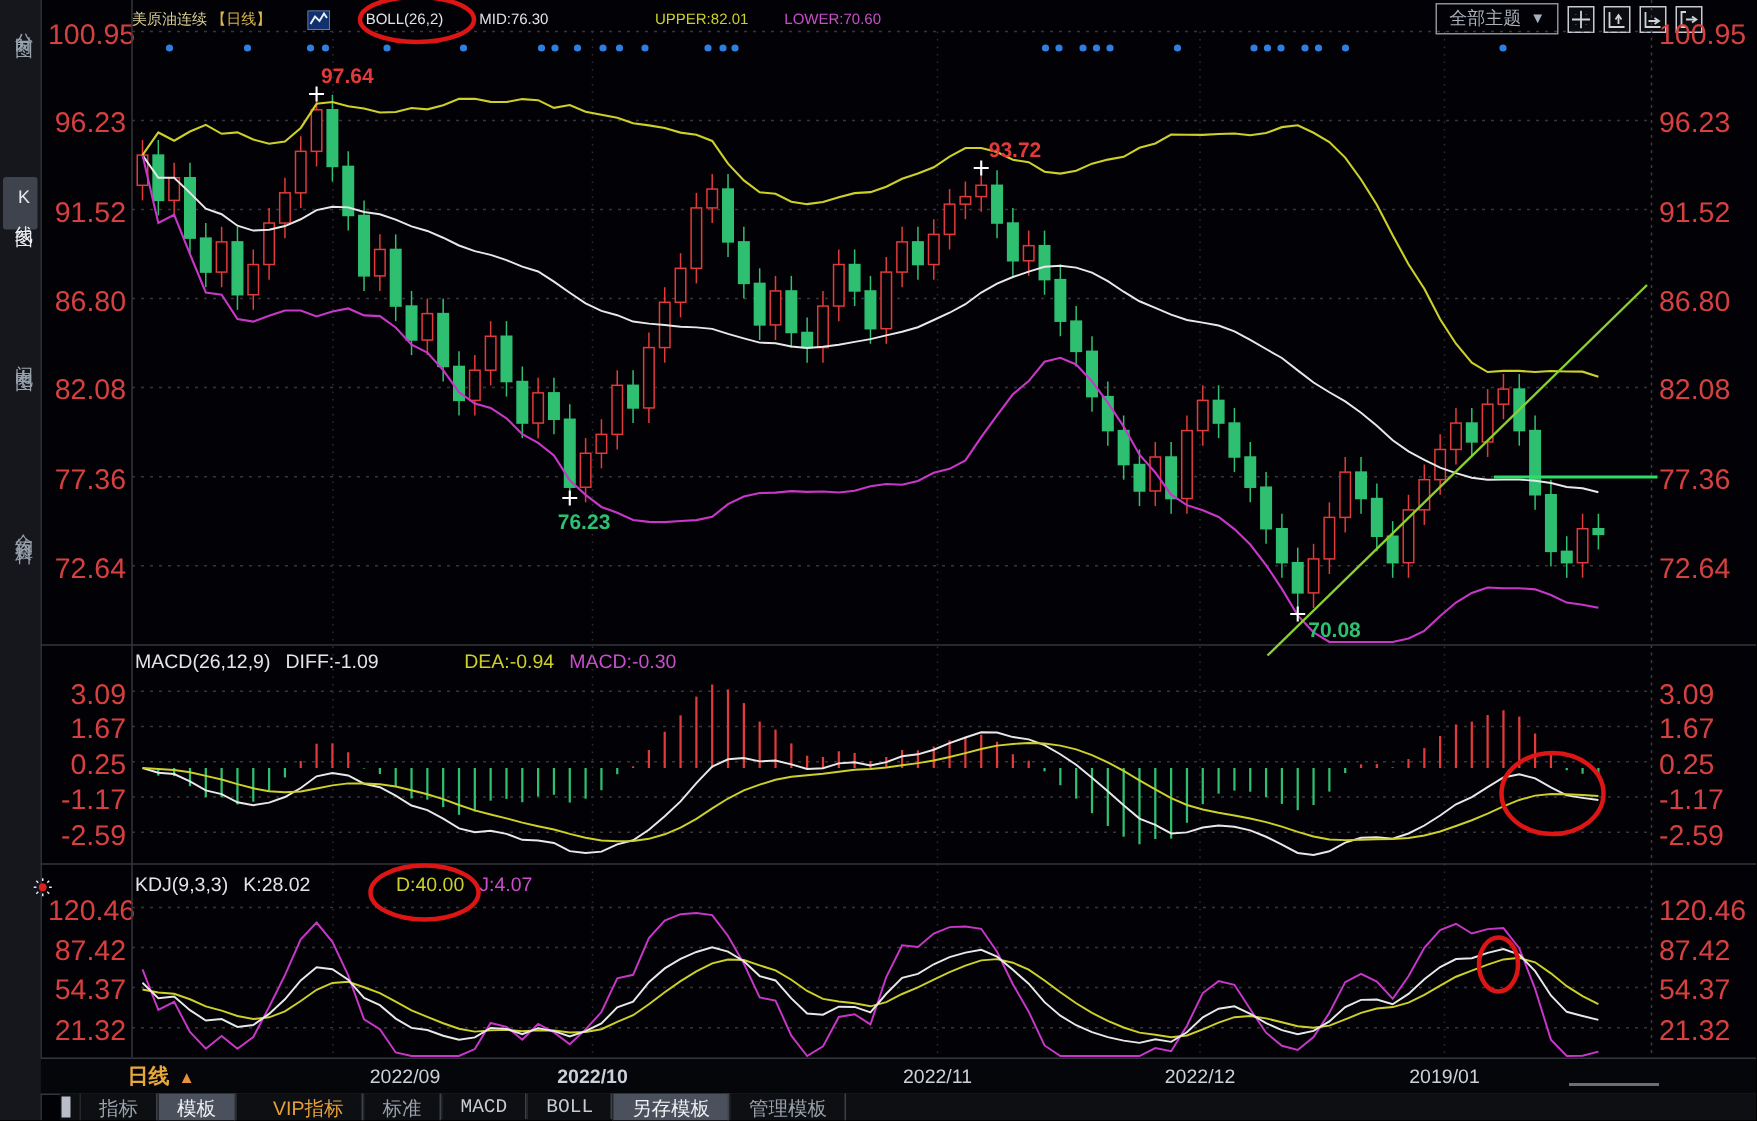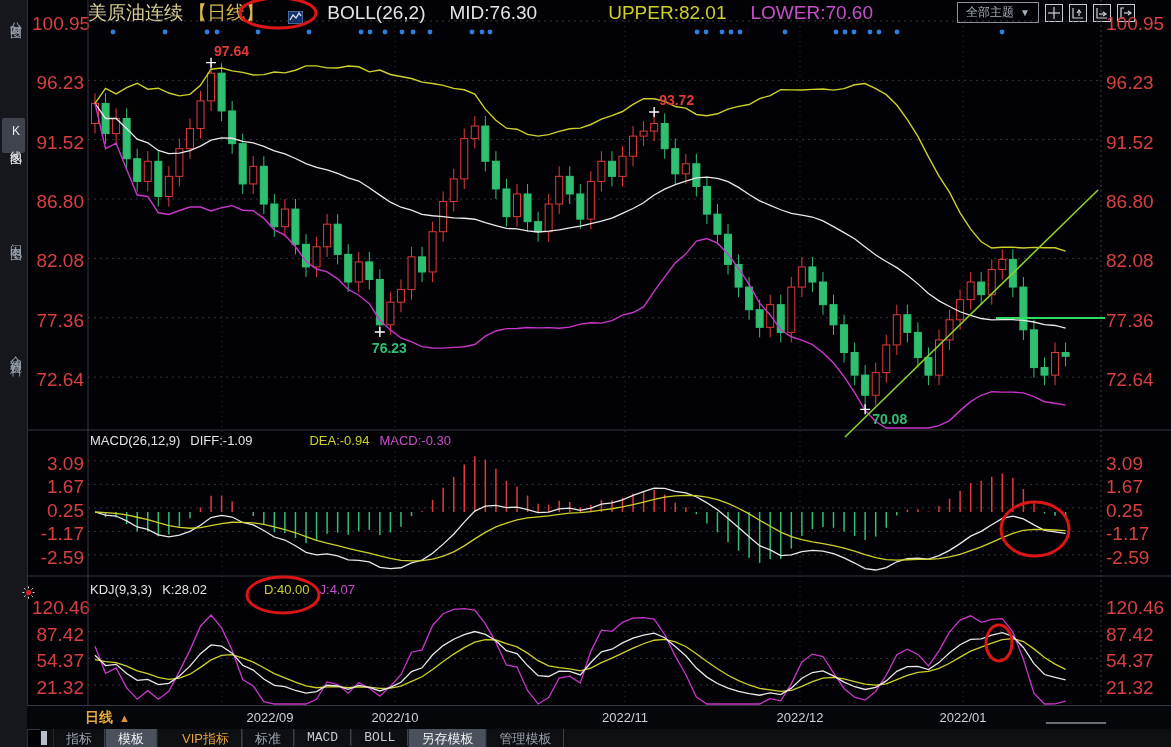--- a/index.html
+++ b/index.html
@@ -4,21 +4,21 @@
 <style>
   html,body{margin:0;padding:0;background:#000;}
   #stage{position:relative;width:1171px;height:747px;background:#020206;overflow:hidden;
          font-family:"Liberation Sans","DejaVu Sans",sans-serif;-webkit-font-smoothing:antialiased;}
   
   #sidebar{position:absolute;left:0;top:0;width:27px;height:747px;background:#15171d;border-right:1px solid #2c2f36;z-index:2;}
   .side-item{position:absolute;left:2px;width:21px;writing-mode:vertical-rl;text-orientation:upright;
              font-size:12px;letter-spacing:3px;color:#98a2ac;padding:6px 1px;cursor:pointer;border-radius:2px;}
   .side-item.sel{background:#3e434e;color:#e8eaee;}
   
-  #hdr{position:absolute;left:88px;top:4px;height:18px;display:flex;align-items:center;gap:24px;font-size:19px;z-index:2;white-space:nowrap;}
+  #hdr{position:absolute;left:88px;top:4px;height:18px;display:flex;align-items:center;gap:24px;font-size:10px;z-index:2;white-space:nowrap;}
   .t-name{color:#d9cf96;}
   .t-period{color:#d9b64e;}
   .t-white{color:#e2e4e8;}
   .t-yellow{color:#cdd029;padding-left:47px;}
   .t-magenta{color:#c94fc9;}
   #chart-ico{width:15px;height:13px;display:inline-block;}
   
   #topright{position:absolute;right:36px;top:2px;display:flex;align-items:center;gap:6px;z-index:2;}
   #theme-dd{border:1px solid #8a8f98;color:#aab0ba;font-size:12px;padding:1px 8px;display:flex;gap:6px;align-items:center;cursor:pointer;}
   .tool-btn{width:16px;height:16px;border:1px solid #c6cad2;display:flex;align-items:center;justify-content:center;cursor:pointer;background:#0a0c10;}
@@ -141,24 +141,24 @@
   </div>
 
   <div id="plot-area"></div>
 
   <div id="xaxis-strip">
     <div id="period-lab">
       <span>日线</span><span id="period-arrow">▲</span>
     </div>
     <div id="hscroll"></div>
   <div class="x-lab" style="left: 195px; margin-left: 48px;">2022/09</div>
-      <div class="x-lab" style="left: 368px;">2022/10</div>
+      <div class="x-lab" style="left: 368px; font-weight: bold;">2022/10</div>
       <div class="x-lab" style="left: 598px;">2022/11</div>
       <div class="x-lab" style="left: 773px;">2022/12</div>
-      <div class="x-lab" style="left: 936px;">2022/01</div>
+      <div class="x-lab" style="left: 936px;">2019/01</div>
     </div>
 
   <div id="tabbar">
     <div id="tab-handle"></div>
   <div class="ftab">指标</div>
       <div class="ftab sel">模板</div>
       <div class="ftab vip">VIP指标</div>
       <div class="ftab">标准</div>
       <div class="ftab mono">MACD</div>
       <div class="ftab mono">BOLL</div>

